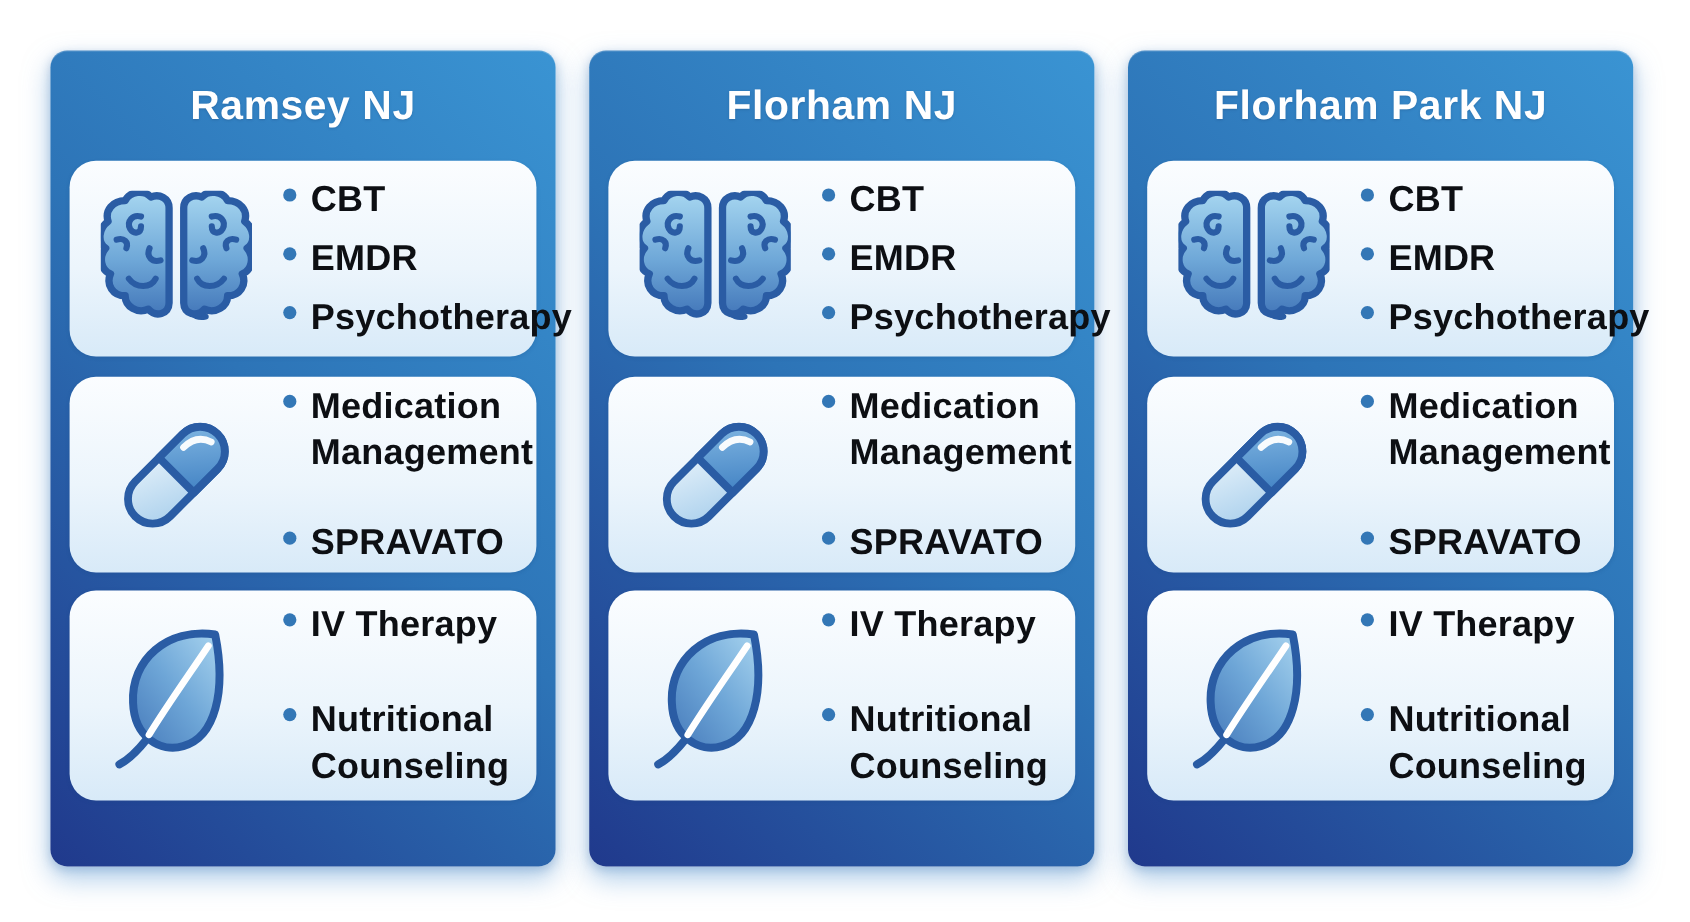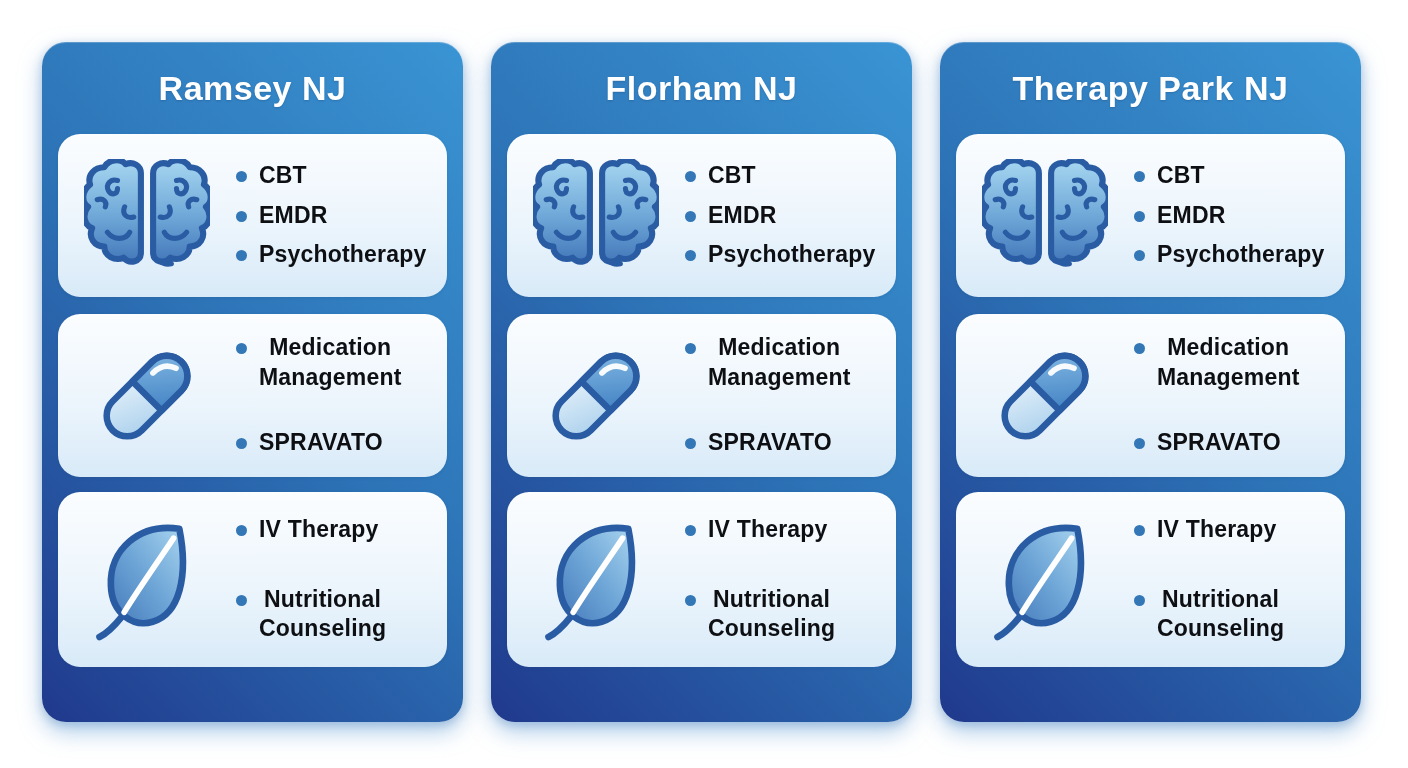--- a/index.html
+++ b/index.html
@@ -3,21 +3,21 @@
 <meta charset="utf-8">
 <style>
   html,body{margin:0;padding:0;}
   body{
     width:1408px;height:768px;overflow:hidden;background:#ffffff;
     font-family:"Liberation Sans", sans-serif;
   }
   .row{display:flex;gap:28px;padding:42px 0 0 42px;}
   .card{
     width:421px;height:680px;box-sizing:border-box;flex:none;
-    border-radius:24px;padding:0 16px;
+    border-radius:14px;padding:0 16px;
     background:linear-gradient(225deg,#3a94d3 0%,#2d74b7 48%,#20398c 100%);
     box-shadow:0 10px 22px rgba(112,165,216,.55),0 3px 8px rgba(46,90,150,.28),
                inset 0 1px 0 rgba(255,255,255,.22);
   }
   .card-title{
     height:92px;display:flex;align-items:center;justify-content:center;
     color:#ffffff;font-size:34px;font-weight:700;letter-spacing:.5px;
     text-shadow:0 1px 2px rgba(20,50,100,.25);
   }
   .panel{
@@ -33,22 +33,22 @@
   .icon-brain{width:126px;height:114px;}
   .icon-pill{width:112px;height:112px;}
   .icon-leaf{width:114px;height:126px;}
   .list{margin-left:20px;display:flex;flex-direction:column;}
   .s1 .list{gap:10px;}
   .s2 .list{gap:36px;}
   .s3 .list{gap:40px;}
   .item{display:flex;align-items:flex-start;}
   .dot{width:11px;height:11px;border-radius:50%;background:#3377b6;flex:none;margin:10px 12px 0 0;}
   .item-text{
-    font-size:23px;font-weight:700;color:#0d0f13;line-height:1.3;
-    white-space:pre-line;letter-spacing:.2px;text-align:center;
+    font-size:30px;font-weight:700;color:#0d0f13;line-height:1.3;
+    white-space:pre-line;letter-spacing:.2px;
   }
   .defs-svg{position:absolute;width:0;height:0;overflow:hidden;}
 </style>
 </head>
 <body>
 
 <svg class="defs-svg" aria-hidden="true">
   <defs>
     <linearGradient id="gBrain" x1="0" y1="0" x2="0" y2="1">
       <stop offset="0" stop-color="#a6d6f0"></stop>
@@ -218,21 +218,21 @@
         <div class="item">
             <span class="dot"></span>
             <span class="item-text">Nutritional
 Counseling</span>
           </div>
       </div>
     </div>
   </div>
 
   <div class="card">
-    <div class="card-title">Therapy Park NJ</div>
+    <div class="card-title">Florham Park NJ</div>
     <div class="panel s1">
       <div class="icon-box">
         <svg class="icon-brain" viewBox="0 0 124 112">
             <use href="#sym-brain"></use>
           </svg>
       </div>
       <div class="list">
         <div class="item">
             <span class="dot"></span>
             <span class="item-text">CBT</span>

